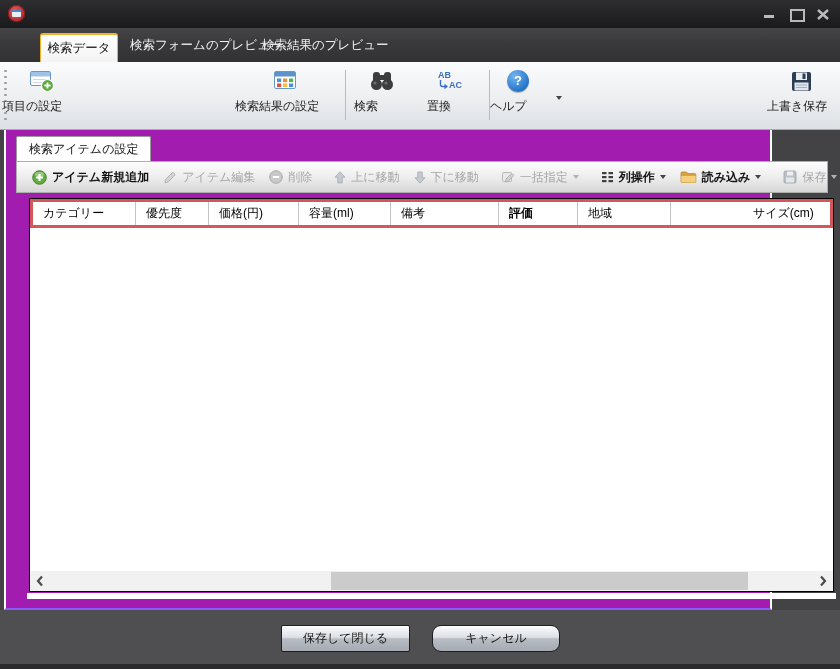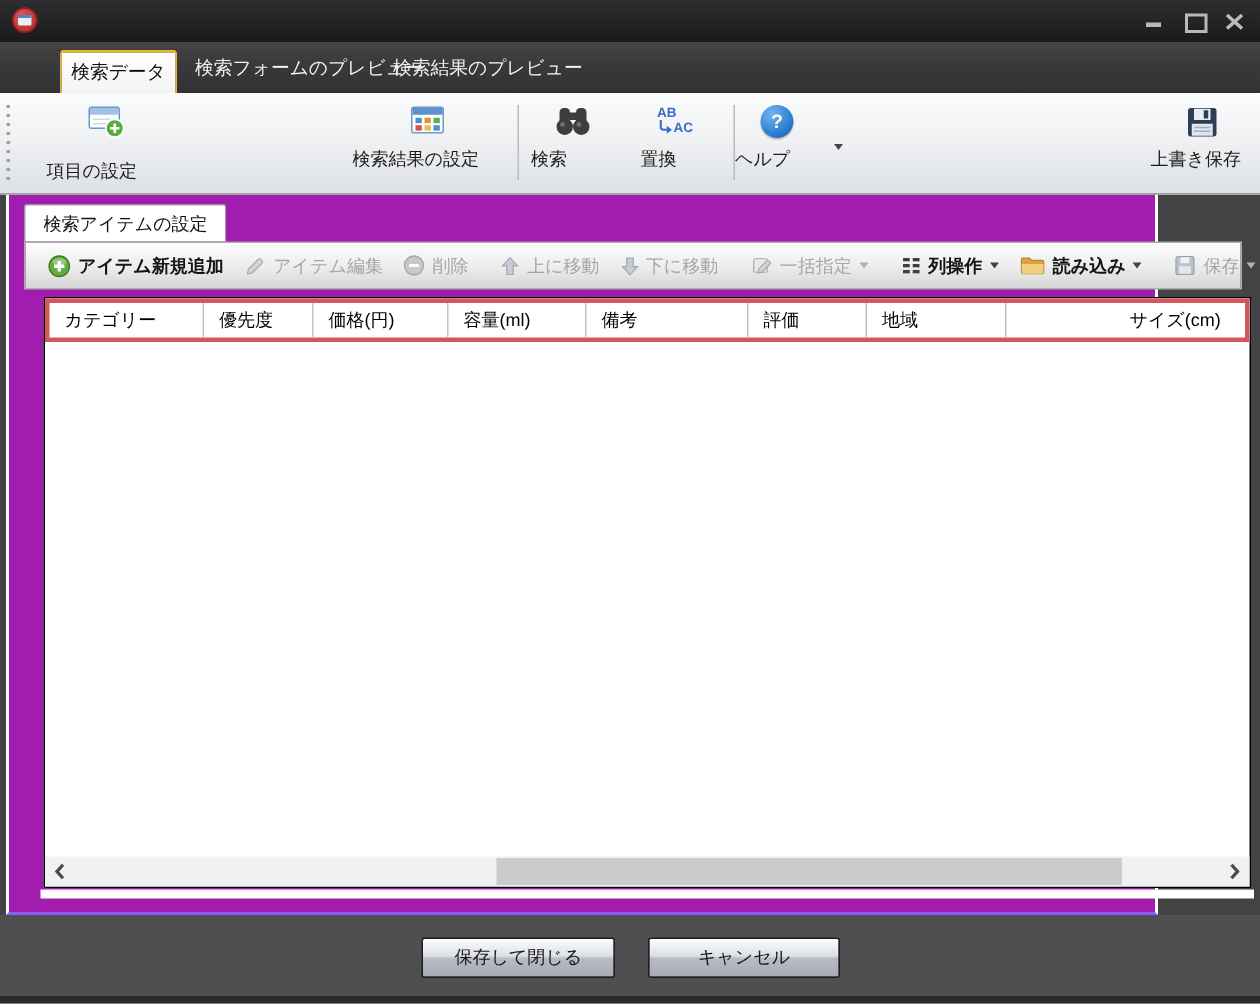--- a/index.html
+++ b/index.html
@@ -77,21 +77,21 @@
   .hs-arrow { position:absolute; top:3px; width:10px; height:14px; cursor:default; }
   .hs-left { left:5px; } .hs-right { right:5px; }
   .white-strip { position:absolute; left:21px; top:463px; width:809px; height:6px; background:#fff; }
 
   
   .footer { position:absolute; left:0; top:610px; width:840px; height:55px; background:#4f4f51;font-family:Liberation Serif, serif; }
   .f-btn { position:absolute; top:15px; height:27px; border:1px solid #1f1f1f; border-radius:2px;
     font-size:12px; color:#161616; text-align:center; line-height:25px; cursor:default;
     background:linear-gradient(180deg,#fbfcfd 0%,#dde0e4 45%,#b8bcc3 52%,#a6abb3 100%);
     box-shadow:inset 0 1px 0 #fff; font-family:inherit; }
-  .btn-save { left:281px; width:129px; } .btn-cancel { left:432px; width:128px; }
+  .btn-save { left:281px; width:129px; } .btn-cancel { left:432px; width:128px;border-radius:9px; }
   .bottom-edge { position:absolute; left:0; top:664px; width:840px; height:5px; background:#2b2b2d; }
 </style>
 </head>
 <body>
 
 <div id="window">
 
   <div class="titlebar">
     <div class="app-icon">
         <div class="mini-win"></div>
@@ -109,21 +109,21 @@
 
   <div class="tabstrip">
     <div class="tab-active">検索データ</div>
     <div class="tab-inactive tab-form">検索フォームのプレビュー</div>
     <div class="tab-inactive tab-result">検索結果のプレビュー</div>
   </div>
 
   <div class="ribbon">
     <div class="grip"></div>
 
-    <div class="rb-btn" style="left:31px;width:80px;gap:8px;">
+    <div class="rb-btn" style="left:2px;width:80px;">
       <div class="rb-ico">
         <svg width="26" height="26" viewBox="0 0 26 26">
           <rect x="1.5" y="3.5" width="20" height="14" rx="1.5" fill="#fff" stroke="#6b98c8"></rect>
           <rect x="2" y="4" width="19" height="4.5" fill="#9fc3e8"></rect>
           <line x1="4" y1="11.5" x2="19" y2="11.5" stroke="#c9d9ea"></line>
           <line x1="4" y1="14.5" x2="19" y2="14.5" stroke="#c9d9ea"></line>
           <circle cx="18.5" cy="17.5" r="6" fill="#5aab3c" stroke="#fff" stroke-width="1.2"></circle>
           <path d="M18.5 14.4 v6.2 M15.4 17.5 h6.2" stroke="#fff" stroke-width="1.8"></path>
         </svg>
       </div>
@@ -285,21 +285,21 @@
       </div>
     </div>
 
     <div class="grid">
       <div class="grid-header">
         <div class="hcell" style="width:103px;">カテゴリー</div>
         <div class="hcell" style="width:73px;">優先度</div>
         <div class="hcell" style="width:90px;">価格(円)</div>
         <div class="hcell" style="width:92px;">容量(ml)</div>
         <div class="hcell" style="width:108px;">備考</div>
-        <div class="hcell" style="width:79px;">評価</div>
+        <div class="hcell" style="width:79px;font-weight:bold;">評価</div>
         <div class="hcell" style="width:93px;">地域</div>
         <div class="hcell" style="width:72px;margin-top:28px;">発売日</div>
         <div class="hcell" style="flex:1;border-right:none;">サイズ(cm)</div>
       </div>
 
       <div class="hscroll">
         <div class="hs-arrow hs-left">
           <svg width="10" height="14" viewBox="0 0 10 14">
               <path d="M7 2.5 L3 7 L7 11.5" fill="none" stroke="#4a4a4a" stroke-width="2.2"></path>
             </svg>

